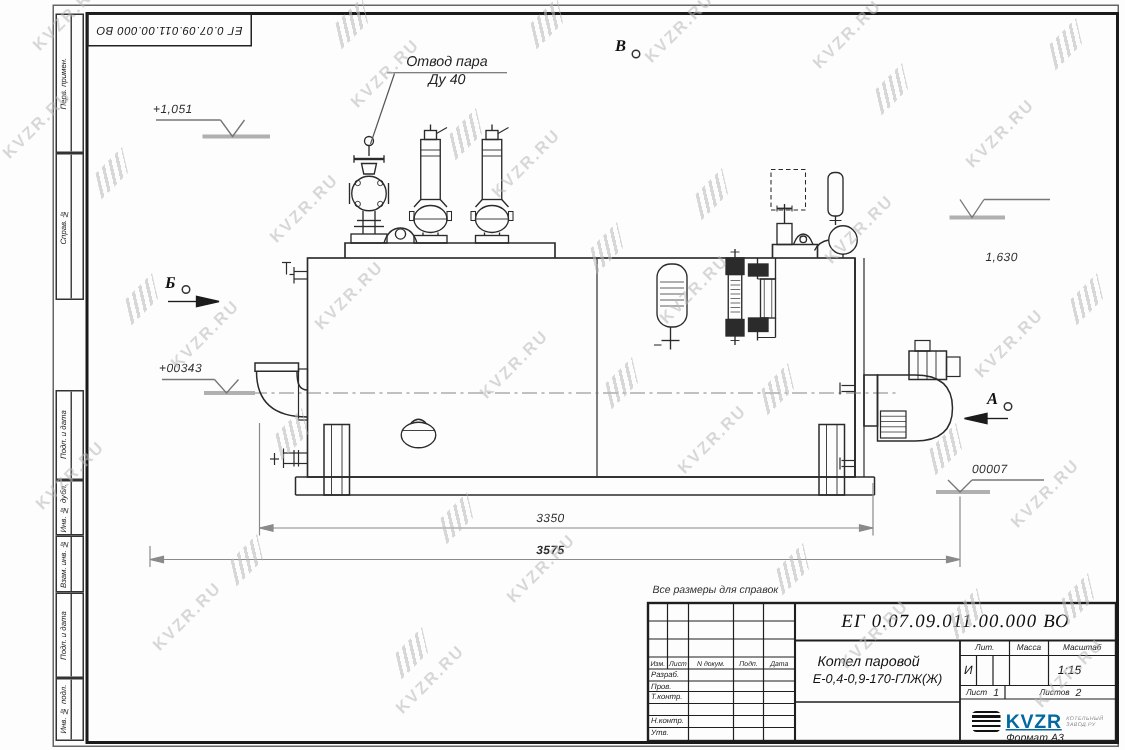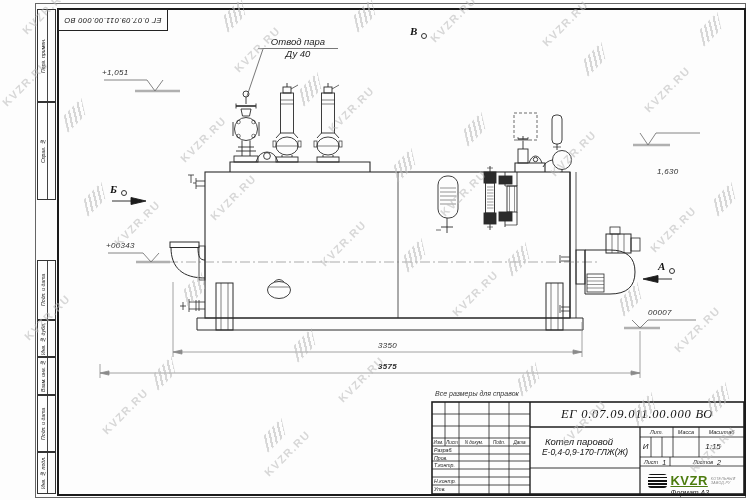--- a/index.html
+++ b/index.html
@@ -13,40 +13,40 @@
   .mstamp{left:37px;width:19px;border:1px solid #333;box-sizing:border-box;background:transparent;}
   .mstamp::after{content:"";position:absolute;left:9px;top:0;bottom:0;border-left:0.8px solid #444;}
   .mstamp span{position:absolute;left:0;top:0;width:10px;height:100%;display:flex;align-items:center;justify-content:center;
       writing-mode:vertical-rl;transform:rotate(180deg);font:italic 5.2px "Liberation Sans",sans-serif;color:#222;white-space:nowrap;}
   
   .top-stamp{left:58px;top:9px;width:110px;height:22px;border:1.4px solid #222;box-sizing:border-box;
       display:flex;align-items:center;justify-content:center;}
   .top-stamp span{transform:rotate(180deg);font:italic 7.5px "Liberation Sans",sans-serif;color:#111;letter-spacing:.4px;white-space:nowrap;}
   
   .cad{position:absolute;font:italic 8px "Liberation Sans",sans-serif;color:#2e2e2e;letter-spacing:.3px;white-space:nowrap;}
-  .cad.c{text-align:right;}
+  .cad.c{text-align:center;}
   .viewletter{position:absolute;font:italic bold 11px "Liberation Serif",serif;color:#111;}
   .refcircle{position:absolute;width:4px;height:4px;border:0.8px solid #333;border-radius:50%;}
   .callout{position:absolute;text-align:center;font:italic 9.5px "Liberation Sans",sans-serif;color:#222;}
   .note{position:absolute;font:italic 7px "Liberation Sans",sans-serif;color:#333;}
   
   .tb-doc{left:532px;top:404px;width:210px;height:21px;display:flex;align-items:center;justify-content:center;
       font:italic 12.5px "Liberation Serif",serif;color:#111;letter-spacing:.8px;}
   .tb-name1{left:531px;top:436px;width:96px;text-align:center;font:italic 9.5px "Liberation Sans",sans-serif;color:#111;}
   .tb-name2{left:531px;top:447px;width:108px;text-align:center;font:italic 8.5px "Liberation Sans",sans-serif;color:#111;}
   .tb-h{position:absolute;text-align:center;font:italic 4.6px "Liberation Sans",sans-serif;color:#222;}
   .tb-row{position:absolute;left:434px;width:26px;font:italic 5.2px "Liberation Sans",sans-serif;color:#222;}
   .tb-lith{position:absolute;text-align:center;font:italic 5.5px "Liberation Sans",sans-serif;color:#222;}
   .tb-val{position:absolute;text-align:center;font:italic 8px "Liberation Sans",sans-serif;color:#111;}
   .tb-sheet{position:absolute;display:flex;align-items:center;justify-content:center;gap:4px;color:#222;}
   .tb-sheet .l{font:italic 5.5px "Liberation Sans",sans-serif;}
   .tb-sheet .v{font:italic 7px "Liberation Sans",sans-serif;}
   .brand{left:640px;top:468px;width:104px;height:25px;display:flex;align-items:center;justify-content:center;gap:3px;}
   .brand-glyph{width:19px;height:14px;border-radius:3px;background:repeating-linear-gradient(0deg,#111 0 1.6px,transparent 1.6px 3.2px);}
-  .brand-name{font:bold 13px "Liberation Sans",sans-serif;color:#4d7c0f;letter-spacing:.5px;text-decoration:underline;}
+  .brand-name{font:bold 13px "Liberation Sans",sans-serif;color:#0369a1;letter-spacing:.5px;text-decoration:underline;}
   .brand-sub{display:flex;flex-direction:column;line-height:4px;}
   .brand-sub span{font:italic 3.5px "Liberation Sans",sans-serif;color:#888;letter-spacing:.3px;}
   .fmt{left:660px;top:489px;width:60px;text-align:center;font:italic 7px "Liberation Sans",sans-serif;color:#222;}
   
   #wm{position:absolute;left:0;top:0;width:750px;height:500px;pointer-events:none;z-index:40;opacity:.55;}
   .wm-text{position:absolute;font:bold 11px "Liberation Sans",sans-serif;color:#b9b9b9;letter-spacing:1.5px;
       transform:rotate(-45deg);transform-origin:left top;white-space:nowrap;}
   .wm-logo{position:absolute;width:25px;height:15px;transform:rotate(-45deg) skewX(-32deg);
       background:repeating-linear-gradient(90deg,#b9b9b9 0 2.6px,transparent 2.6px 6px);}
   svg{position:absolute;left:0;top:0;}

